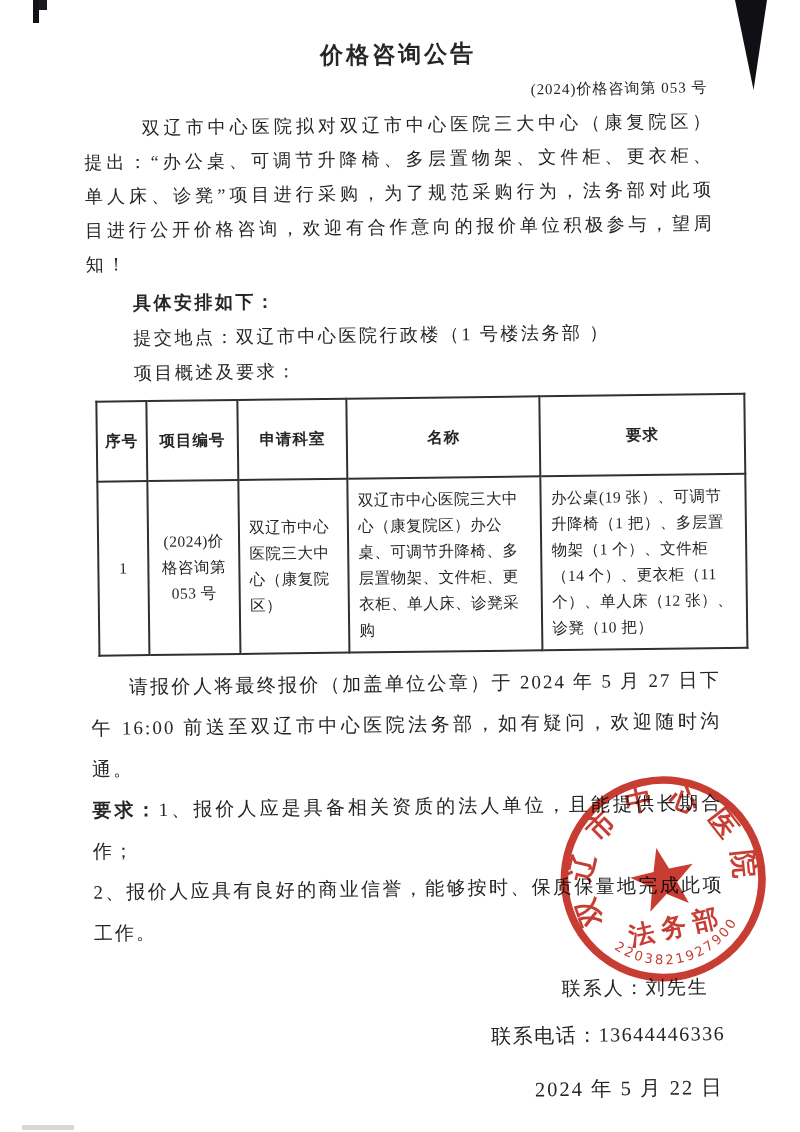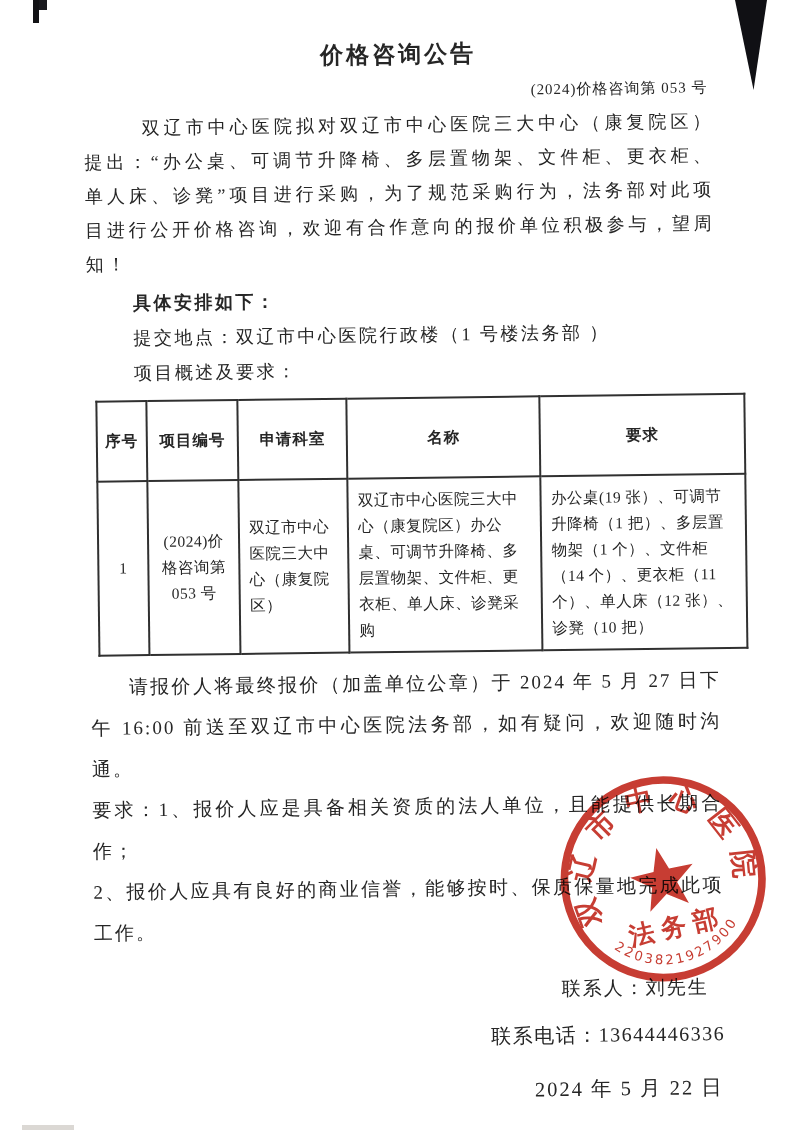--- a/index.html
+++ b/index.html
@@ -26,21 +26,21 @@
   .col-name{width:186px;}.col-req{width:197px;}
   td.c-seq{text-align:center;}
   td.c-no{text-align:center;padding:8px 10px;}
   td.c-dept{padding:8px 10px;}
   td.c-name{line-height:28px;}
   td.c-req{line-height:27px;padding:6px 8px;}
   .closing{margin-top:5px;font-size:19px;line-height:41px;letter-spacing:2px;
            text-align:justify;}
   .closing.indent{text-indent:2em;}
   .req-line{margin-left:-4px;}
-  .bold{font-weight:normal;}
+  .bold{font-weight:bold;}
   .contact{margin-top:26px;text-align:right;position:relative;z-index:1;}
   .contact-person{font-size:19px;letter-spacing:2px;margin-right:16px;line-height:30px;}
   .contact-phone{font-size:20px;letter-spacing:1.5px;margin-top:15px;line-height:32px;}
   .contact-date{font-size:20.5px;letter-spacing:2px;margin-top:21px;margin-right:2px;
                 line-height:34px;}
   .footer-note{position:relative;left:-45px;margin-top:21px;font-size:21px;
                letter-spacing:1.5px;line-height:34px;width:640px;}
   .seal{position:absolute;left:546px;top:770px;width:224px;height:224px;
         transform:rotate(-12deg);mix-blend-mode:multiply;opacity:0.9;z-index:2;}
   .seal svg{width:100%;height:100%;}

